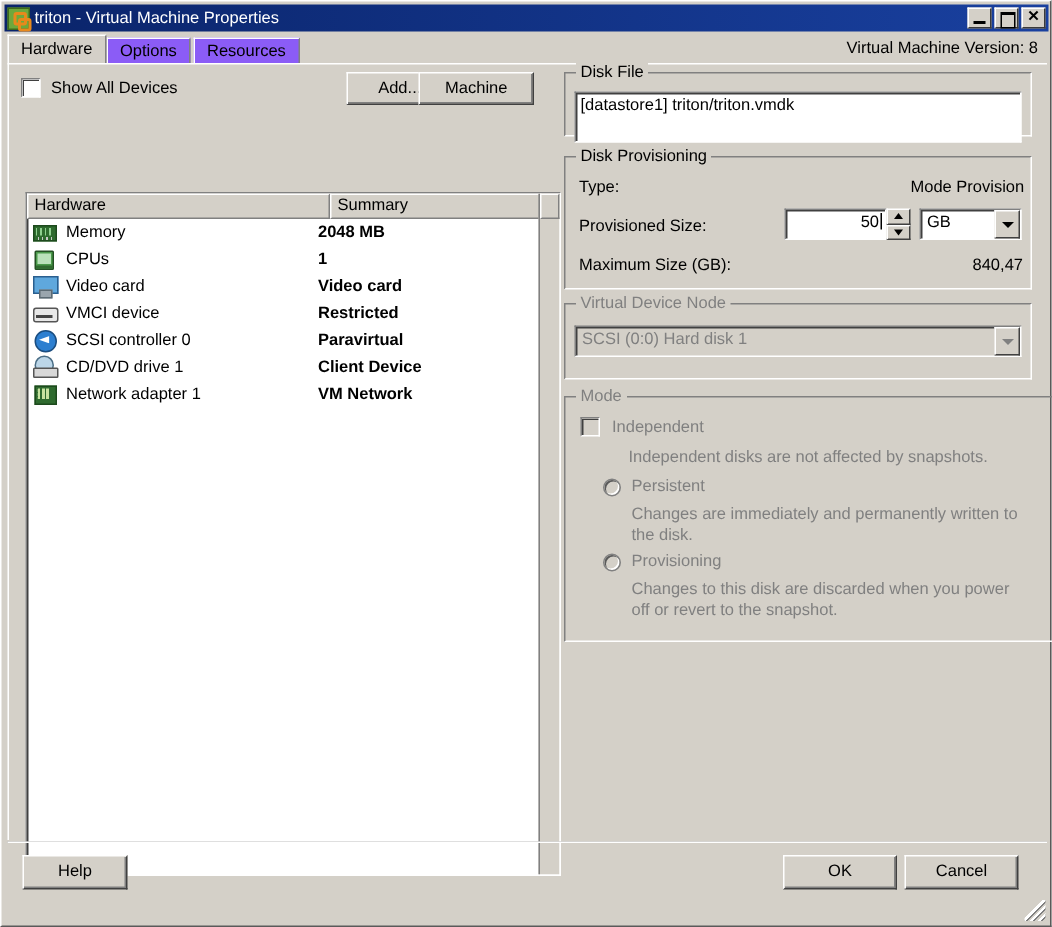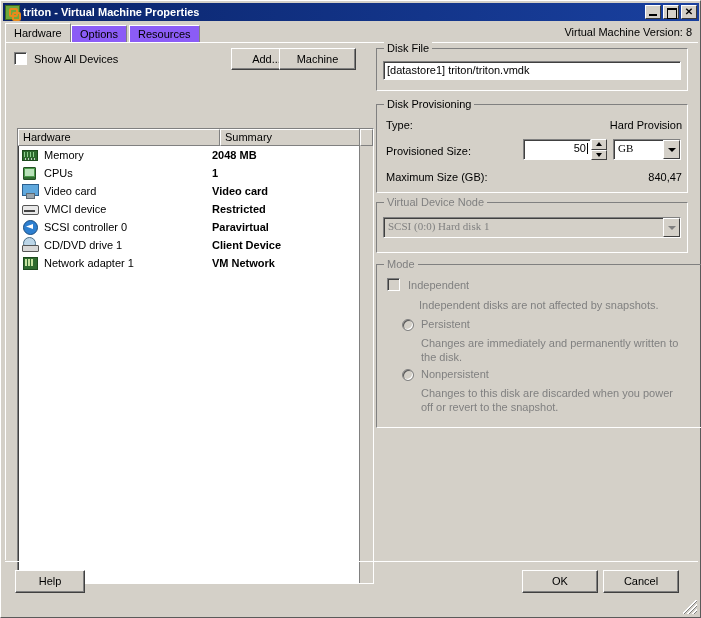--- a/index.html
+++ b/index.html
@@ -49,21 +49,21 @@
   .titlebar-icon::after {
     content:"";
     position: absolute;
     left: 6px; top: 6px;
     width: 5px; height: 5px;
     border: 2px solid #e8891c;
     border-radius: 2px;
   }
   .titlebar-text {
     color: #ffffff;
-    font-weight: bold;
+    font-weight: normal;
     font-size: 11px;
     white-space: nowrap;
     flex: 1 1 auto;
     overflow: hidden;
   }
   .titlebar-buttons { display: flex; gap: 2px; flex: 0 0 auto; }
   .tbtn {
     width: 16px; height: 14px;
     background: #d4d0c8;
     border: 1px solid #ffffff;
@@ -321,21 +321,21 @@
   .textbox {
     background: #ffffff;
     border: 1px solid #808080;
     border-right-color: #ffffff;
     border-bottom-color: #ffffff;
     box-shadow: inset 1px 1px 0 #404040;
     font-size: 11px;
     padding: 2px 3px;
     color: #000;
   }
-  .tb-diskfile { position: absolute; left: 6px; top: 12px; width: 298px; height: 19px; }
+  .tb-diskfile { position: absolute; left: 6px; top: 12px; width: 298px; height: 34px; }
 
   .lbl { position: absolute; font-size: 11px; color: #000; white-space: nowrap; }
   .lbl-dim { color: #808080; }
 
   .prov-type-lbl { left: 9px; top: 14px; }
   .prov-type-val { left: 230px; top: 14px; width: 75px; text-align: right; }
   .prov-size-lbl { left: 9px; top: 40px; }
   .prov-max-lbl  { left: 9px; top: 66px; }
   .prov-max-val  { left: 230px; top: 66px; width: 75px; text-align: right; }
 
@@ -381,21 +381,21 @@
   .combo {
     position:absolute;
     display:flex;
     background:#ffffff;
     border:1px solid #808080;
     border-right-color:#ffffff;
     border-bottom-color:#ffffff;
     box-shadow: inset 1px 1px 0 #404040;
     font-size:11px;
   }
-  .combo .cval { flex:1 1 auto; padding:2px 0 0 4px; color:#000;font-family:Liberation Serif, serif; }
+  .combo .cval { flex:1 1 auto; padding:2px 0 0 4px; color:#000; }
   .combo .cbtn {
     width:17px; flex:0 0 auto;
     background:#d4d0c8;
     border:1px solid #ffffff;
     border-right-color:#404040;
     border-bottom-color:#404040;
     position:relative;
   }
   .combo .cbtn::after {
     content:""; position:absolute; left:50%; top:50%;
@@ -544,21 +544,21 @@
 
     <div class="group grp-diskfile" style="left:370px;top:5px;">
       <span class="legend">Disk File</span>
       <div class="textbox tb-diskfile">[datastore1] triton/triton.vmdk</div>
     </div>
 
     <div class="group grp-prov" style="left:370px;top:61px;">
       <span class="legend">Disk Provisioning</span>
 
       <span class="lbl prov-type-lbl">Type:</span>
-      <span class="lbl prov-type-val">Hard Provision</span>
+      <span class="lbl prov-type-val">Mode Provision</span>
 
       <span class="lbl prov-size-lbl">Provisioned Size:</span>
 
       <div class="spin-wrap">
         <div class="spin-input"><span>50</span><span class="caret"></span></div>
         <div class="spin-btns">
           <div class="spin-btn up">
               <span class="arr"></span>
             </div>
           <div class="spin-btn down">
@@ -589,21 +589,21 @@
 
       <span class="cb disabled mode-cb"></span>
       <span class="lbl lbl-dim mode-ind-lbl">Independent</span>
       <span class="lbl lbl-dim mode-ind-desc">Independent disks are not affected by snapshots.</span>
 
       <span class="radio radio-pers"></span>
       <span class="lbl lbl-dim mode-pers-lbl">Persistent</span>
       <span class="lbl lbl-dim mode-pers-desc">Changes are immediately and permanently written to the disk.</span>
 
       <span class="radio radio-nonpers"></span>
-      <span class="lbl lbl-dim mode-nonpers-lbl">Nonpersistent</span>
+      <span class="lbl lbl-dim mode-nonpers-lbl">Provisioning</span>
       <span class="lbl lbl-dim mode-nonpers-desc">Changes to this disk are discarded when you power off or revert to the snapshot.</span>
     </div>
 
   </div>
 
   <div class="footer-sep"></div>
   <div class="btn btn-help" style="line-height:21px;">Help</div>
   <div class="btn btn-ok" style="line-height:21px;">OK</div>
   <div class="btn btn-cancel" style="line-height:21px;">Cancel</div>
 

